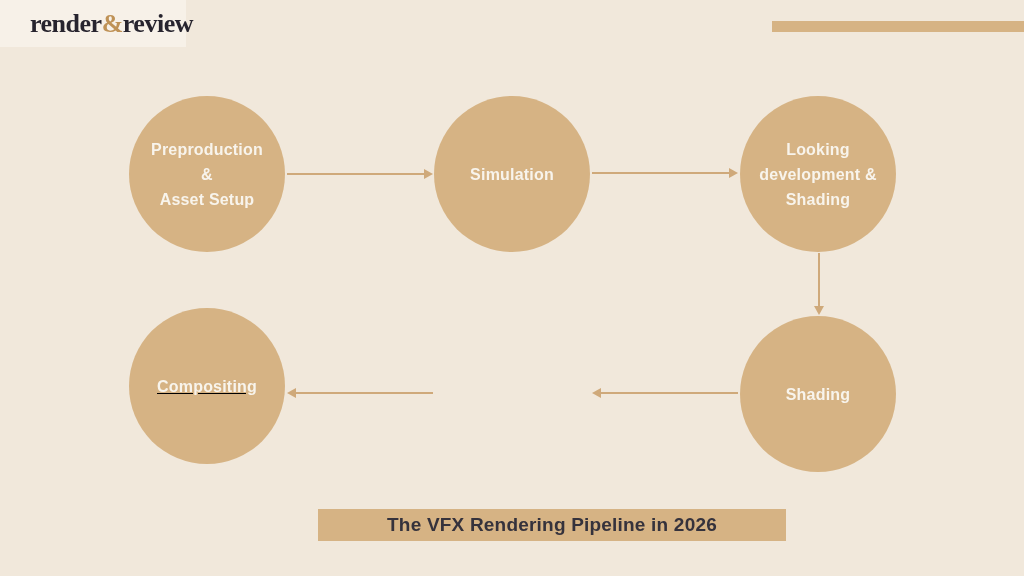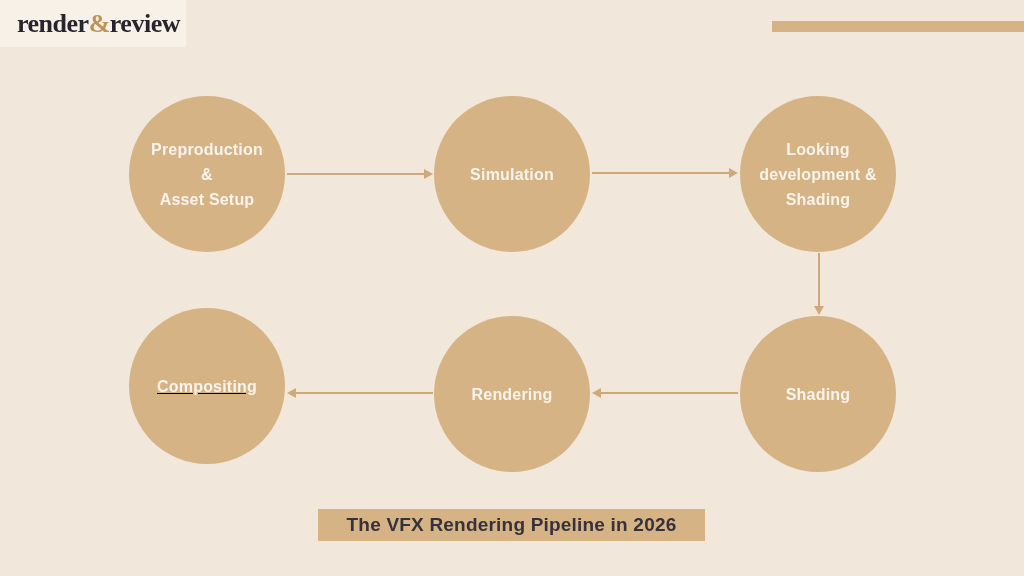--- a/index.html
+++ b/index.html
@@ -17,21 +17,21 @@
     font-family:"Liberation Sans", sans-serif;
     background:var(--bg);
   }
   .canvas{
     position:relative;width:1024px;height:576px;background:var(--bg);
   }
   
   .logo-box{
     position:absolute;left:0;top:0;width:186px;height:47px;
     background:var(--logo-bg);
-    display:flex;align-items:center;padding-left:17px;box-sizing:border-box;
+    display:flex;align-items:center;padding-left:30px;box-sizing:border-box;
   }
   .logo{
     font-family:"Liberation Serif", serif;
     font-weight:bold;font-size:26px;letter-spacing:-0.5px;
     color:#27242e;white-space:nowrap;
   }
   .logo .amp{color:var(--amp);}
   
   .accent-bar{
     position:absolute;left:772px;top:21px;width:252px;height:11px;
@@ -63,21 +63,21 @@
   .head-right{right:-8px;top:-4px;border-left:9px solid var(--arrow);border-top:5px solid transparent;border-bottom:5px solid transparent;}
   .head-left{left:-8px;top:-4px;border-right:9px solid var(--arrow);border-top:5px solid transparent;border-bottom:5px solid transparent;}
   .head-down{bottom:-8px;left:-4px;border-top:9px solid var(--arrow);border-left:5px solid transparent;border-right:5px solid transparent;}
   .a1{left:287px;top:173px;width:138px;}
   .a2{left:592px;top:172px;width:138px;}
   .a3{left:818px;top:253px;height:54px;}
   .a4{left:600px;top:392px;width:138px;}
   .a5{left:295px;top:392px;width:138px;}
   
   .title-banner{
-    position:absolute;left:318px;top:509px;width:387px;height:32px;
+    position:absolute;left:318px;top:509px;width:468px;height:32px;
     background:var(--accent);
     display:flex;align-items:center;justify-content:center;
   }
   .title-banner .title{
     color:var(--dark);font-weight:bold;font-size:19px;
     font-stretch:condensed;letter-spacing:0.2px;white-space:nowrap;
   }
 </style>
 </head>
 <body>
@@ -98,23 +98,20 @@
     <span class="label">Looking
 development &amp;
 Shading</span>
   </div>
   <div class="node n-simulation">
     <span class="label">Simulation</span>
   </div>
   <div class="node n-lighting">
     <span class="label">Shading</span>
   </div>
-  <div class="node n-rendering">
-    <span class="label">Rendering</span>
-  </div>
   <div class="node n-compositing">
     <span class="label">Compositing</span>
   </div>
 
   <div class="arrow-h a1">
     <span class="head head-right"></span>
   </div>
   <div class="arrow-h a2">
     <span class="head head-right"></span>
   </div>

